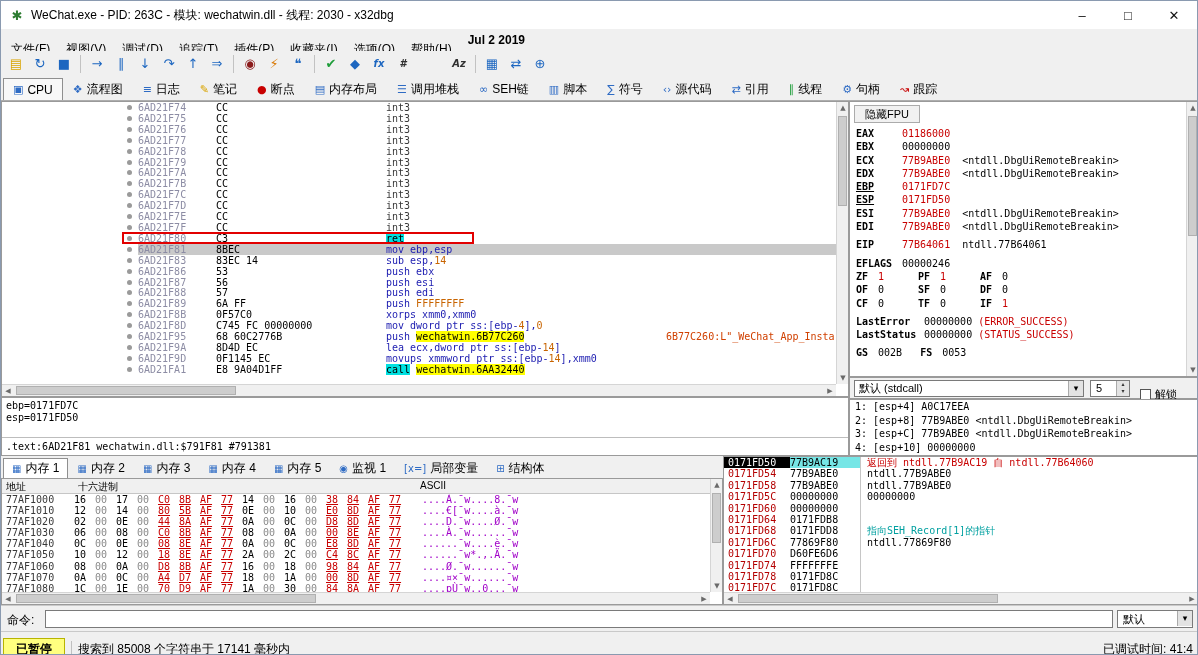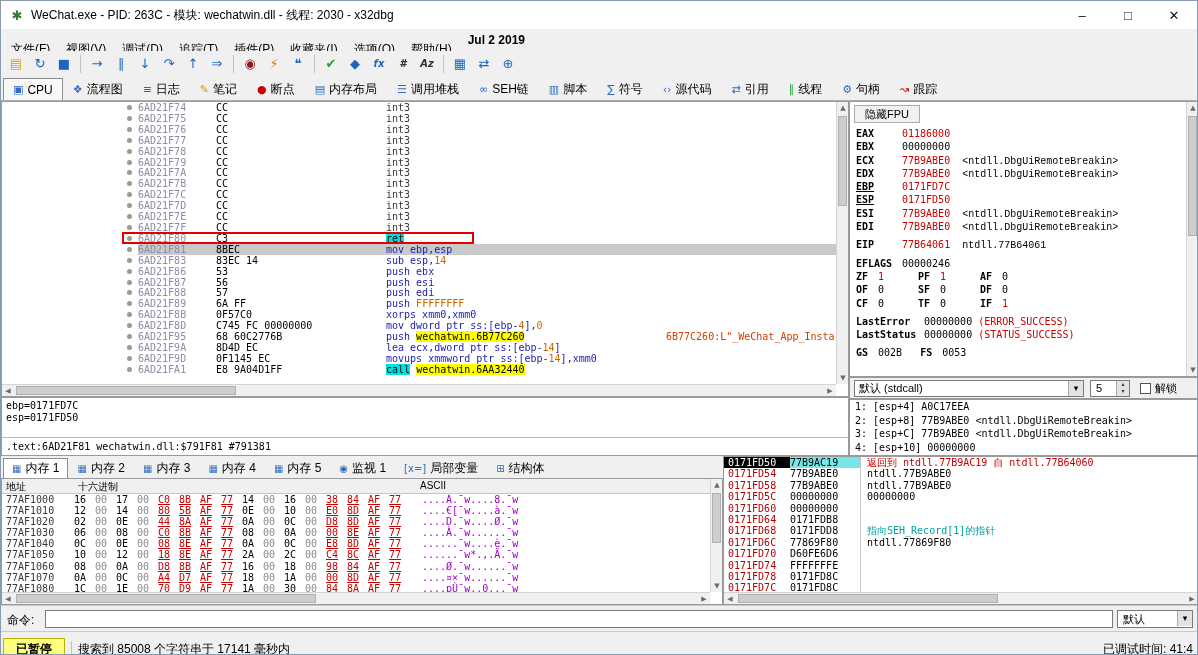--- a/index.html
+++ b/index.html
@@ -64,32 +64,32 @@
   
   #regs{left:848px;top:100px;width:350px;height:276px;}
   .fpu-btn{position:absolute;left:4px;top:3px;height:18px;padding:0 10px;border:1px solid #ababab;background:#f1f1f1;font-size:11px;}
   .reg-rows{position:absolute;left:0;top:25px;right:12px;bottom:0;overflow:hidden;padding-left:6px;}
   .rrow{height:13.3px;line-height:13.3px;font-family:"DejaVu Sans Mono",monospace;font-size:10px;white-space:pre;}
   .rgap{height:5px;}
   .rname{display:inline-block;width:46px;font-weight:bold;}
   .rname.u{text-decoration:underline;}
   .red{color:#c80000;}
   .teal{color:#00a0a0;}
-  .rsym{color:#000;font-family:Liberation Mono, monospace;}
+  .rsym{color:#000;}
   .fcell{display:inline-block;width:62px;}
   .fname{display:inline-block;width:22px;font-weight:bold;}
   .lname{display:inline-block;width:68px;font-weight:bold;}
 
   
   #conv{position:absolute;left:848px;top:376px;width:350px;height:22px;background:#f0f0f0;border:1px solid #9a9a9a;}
   .combo{position:absolute;left:4px;top:2px;width:230px;height:17px;background:#fff;border:1px solid #7a7a7a;font-size:11px;line-height:15px;padding-left:4px;}
   .combo-arrow{position:absolute;right:0;top:0;width:15px;height:15px;background:#e3e3e3;border-left:1px solid #aaa;text-align:center;line-height:14px;font-size:9px;}
   .spin{position:absolute;left:240px;top:2px;width:40px;height:17px;background:#fff;border:1px solid #7a7a7a;font-size:11px;line-height:15px;padding-left:5px;}
   .spin-arrows{position:absolute;right:0;top:0;width:13px;height:15px;border-left:1px solid #aaa;background:#e3e3e3;font-size:6px;line-height:7px;text-align:center;color:#333;}
-  .chk{position:absolute;left:290px;top:3px;display:flex;align-items:center;gap:4px;font-size:11px;}
+  .chk{position:absolute;left:290px;top:9px;display:flex;align-items:center;gap:4px;font-size:11px;}
   .chk .box{width:11px;height:11px;background:#fff;border:1px solid #555;}
   #args{left:848px;top:398px;width:350px;height:57px;}
   .arow{height:13.5px;line-height:13.5px;font-family:"DejaVu Sans Mono",monospace;font-size:10px;padding-left:5px;white-space:pre;}
 
   
   #info{left:0;top:396px;width:848px;height:59px;background:#fff;border:1px solid #9a9a9a;}
   .info-lines{position:absolute;left:0;top:0;right:0;height:40px;border-bottom:1px solid #bdbdbd;padding:2px 4px;}
   .iline{height:12px;line-height:12px;font-family:"DejaVu Sans Mono",monospace;font-size:10px;}
   .info-status{position:absolute;left:0;bottom:0;right:0;height:17px;line-height:17px;padding-left:4px;font-family:"DejaVu Sans Mono",monospace;font-size:10px;}
 
@@ -177,21 +177,21 @@
       <button class="tb-btn" style="color: rgb(28, 102, 192);">⇒</button>
       <span class="tb-sep"></span>
       <button class="tb-btn" style="color: rgb(139, 26, 26);">◉</button>
       <button class="tb-btn" style="color: rgb(217, 119, 0);">⚡</button>
       <button class="tb-btn" style="color: rgb(28, 102, 192);">❝</button>
       <span class="tb-sep"></span>
       <button class="tb-btn" style="color: rgb(31, 157, 58);">✔</button>
       <button class="tb-btn" style="color: rgb(28, 102, 192);">◆</button>
       <button class="tb-btn txt" style="color: rgb(28, 102, 192);">fx</button>
       <button class="tb-btn txt" style="color: rgb(48, 48, 48);">#</button>
-      <button class="tb-btn txt" style="color: rgb(48, 48, 48);">Az</button>
+      <button class="tb-btn txt" style="color: rgb(48, 48, 48); margin-left: 32px;">Az</button>
       <span class="tb-sep"></span>
       <button class="tb-btn" style="color: rgb(28, 102, 192);">▦</button>
       <button class="tb-btn" style="color: rgb(28, 102, 192);">⇄</button>
       <button class="tb-btn" style="color: rgb(28, 102, 192);">⊕</button>
     </div>
 
   <div class="tabbar">
       <div class="tab active">
         <span class="tab-icon" style="color: rgb(46, 107, 196);">▣</span>
         <span>CPU</span>

